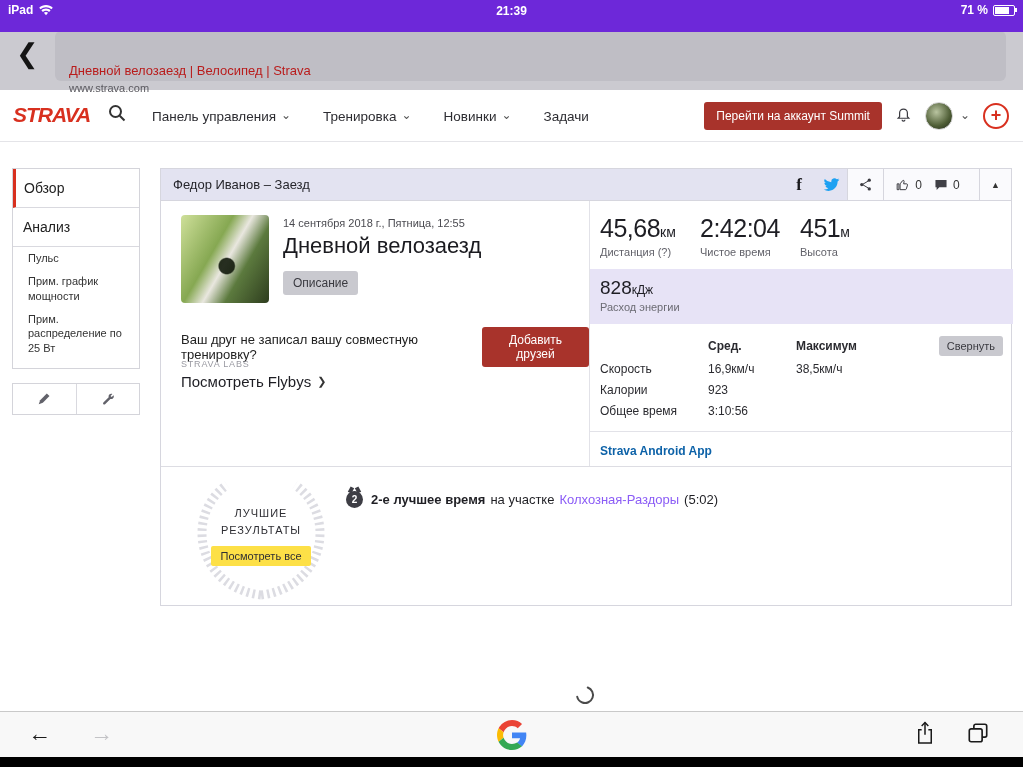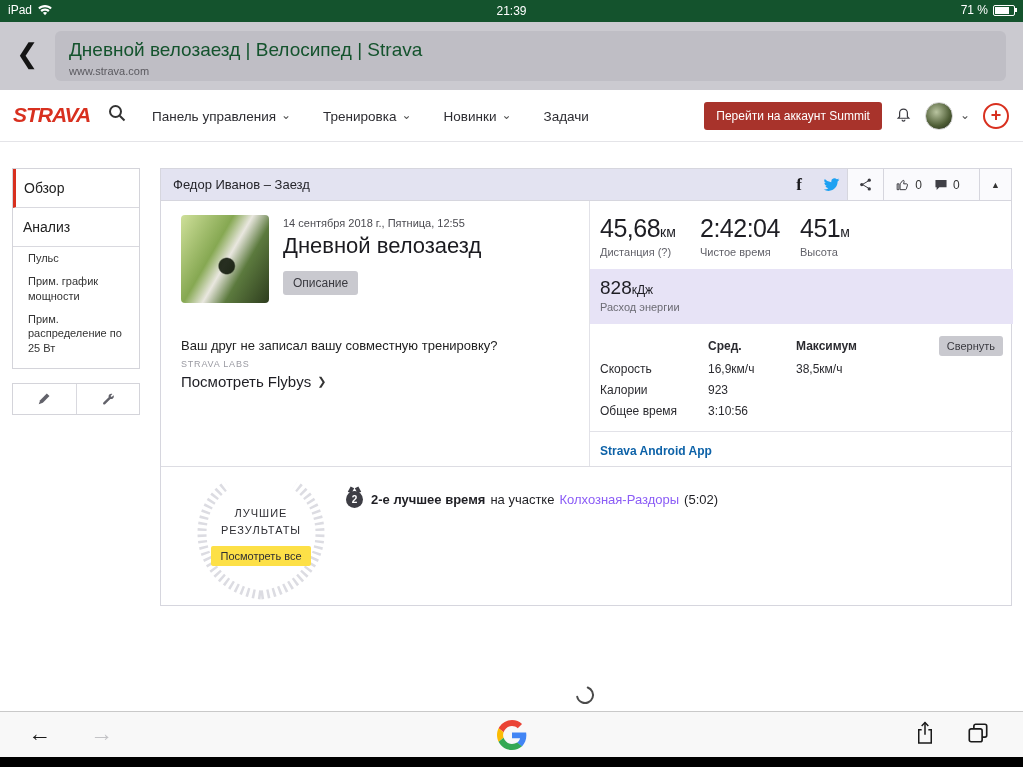--- a/index.html
+++ b/index.html
@@ -1,33 +1,33 @@
 <!DOCTYPE html>
 <html><head>
 <meta charset="utf-8">
 <style>
   * { box-sizing: border-box; margin: 0; padding: 0; }
   html,body { width:1023px; height:767px; }
   body { font-family:"Liberation Sans","DejaVu Sans",sans-serif; background:#000; }
   .screen { position:relative; width:1023px; height:767px; background:#fff; overflow:hidden; }
 
   
-  .status-bar { position:absolute; top:0; left:0; right:0; height:22px; background:#14532d; color:#fff; font-size:12px; font-weight:normal; z-index:50; }
+  .status-bar { position:absolute; top:0; left:0; right:0; height:32px; background:#6d28d9; color:#fff; font-size:12px; font-weight:bold; z-index:50; }
   .sb-left { position:absolute; left:8px; top:3px; display:flex; gap:5px; align-items:center; }
   .sb-time { position:absolute; left:0; right:0; top:4px; text-align:center; }
   .sb-right { position:absolute; right:8px; top:3px; display:flex; gap:5px; align-items:center; }
   .battery { width:22px; height:11px; border:1px solid #fff; border-radius:2px; position:relative; display:inline-block; }
   .battery::after { content:""; position:absolute; right:-3px; top:2.5px; width:2px; height:4px; background:#fff; }
   .battery-fill { position:absolute; left:1px; top:1px; bottom:1px; width:70%; background:#fff; }
 
   
   .browser-bar { position:absolute; top:22px; left:0; width:100%; height:68px; background:#cbcad0; z-index:40; }
   .back-chevron { position:absolute; left:16px; top:16px; font-size:27px; color:#141414; font-weight:bold; cursor:pointer; line-height:1.2; }
   .url-card { position:absolute; left:55px; right:17px; top:9px; height:50px; background:#bfbec5; border-radius:6px; padding:8px 14px; cursor:pointer; }
-  .url-title { font-size:19px; color:#14532d; }
+  .url-title { font-size:13px; color:#b91c1c;margin-top:24px; }
   .url-host { font-size:11px; color:#5a595f; margin-top:4px; }
 
   
   .strava-page { position:absolute; top:90px; left:0; width:100%; height:621px; background:#fff; }
 
   .site-header { position:absolute; top:0; left:0; right:0; height:52px; background:#fff; border-bottom:1px solid #e4e4e8; }
   .logo { position:absolute; left:13px; top:13px; font-size:21px; font-weight:800; font-style:italic; color:#d8301f; letter-spacing:-1px; cursor:pointer; }
   .search-btn { position:absolute; left:108px; top:14px; cursor:pointer; }
   .main-nav { position:absolute; left:152px; top:0; height:52px; display:flex; gap:32px; align-items:center; font-size:13.5px; color:#2d2d32; }
   .nav-item { display:flex; gap:5px; align-items:center; cursor:pointer; }
@@ -66,21 +66,21 @@
   .panel-body { position:relative; height:265px; }
   .left-col { position:absolute; left:0; top:0; width:428px; height:265px; }
   .photo { position:absolute; left:20px; top:14px; width:88px; height:88px; border-radius:4px; cursor:pointer;
     background:
       radial-gradient(circle at 52% 58%, rgba(18,26,12,.9) 0 11%, rgba(18,26,12,0) 13%),
       linear-gradient(120deg,#cfe09a 0%,#86a852 38%,#e9e7df 52%,#5c7a3e 68%,#2e3d1e 100%); }
   .head-block { position:absolute; left:122px; top:16px; }
   .act-date { font-size:11px; color:#4a4a50; }
   .act-title { font-size:22px; color:#1b1b20; margin-top:4px; }
   .desc-btn { margin-top:12px; background:#c9c9cf; color:#3a3a40; border:none; font-size:12px; padding:5px 10px; border-radius:3px; cursor:pointer; font-family:inherit; }
-  .friend-row { position:absolute; left:20px; top:137px; display:flex; align-items:center; gap:10px; }
+  .friend-row { position:absolute; left:20px; top:126px; display:flex; align-items:center; gap:10px; }
   .friend-text { font-size:13px; color:#222; }
   .add-friends-btn { background:#a8332b; color:#fff; border:none; font-size:12px; padding:6px 10px; border-radius:3px; cursor:pointer; font-family:inherit; }
   .labs { position:absolute; left:20px; top:158px; font-size:9px; letter-spacing:.8px; color:#9a9aa2; }
   .flybys { position:absolute; left:20px; top:172px; font-size:15px; color:#1e1e24; cursor:pointer; display:flex; gap:6px; align-items:center; }
   .flybys .arrow { font-size:11px; color:#333; }
 
   .right-col { position:absolute; left:428px; top:0; width:424px; height:265px; border-left:1px solid #e2e2e8; }
   .big-stats { display:flex; padding:13px 0 0 10px; }
   .stat { width:100px; }
   .stat-value { font-size:25px; color:#1e1e24; letter-spacing:-0.5px; white-space:nowrap; }
@@ -255,20 +255,21 @@
       <div class="panel-body">
         <div class="left-col">
           <div class="photo"></div>
           <div class="head-block">
             <div class="act-date">14 сентября 2018 г., Пятница, 12:55</div>
             <div class="act-title">Дневной велозаезд</div>
             <button class="desc-btn">Описание</button>
           </div>
           <div class="friend-row">
             <span class="friend-text">Ваш друг не записал вашу совместную тренировку?</span>
+            <button class="add-friends-btn">Добавить друзей</button>
           </div>
           <div class="labs">STRAVA LABS</div>
           <div class="flybys">
             <span>Посмотреть Flybys</span>
             <span class="arrow">❯</span>
           </div>
         </div>
 
         <div class="right-col">
           <div class="big-stats">

